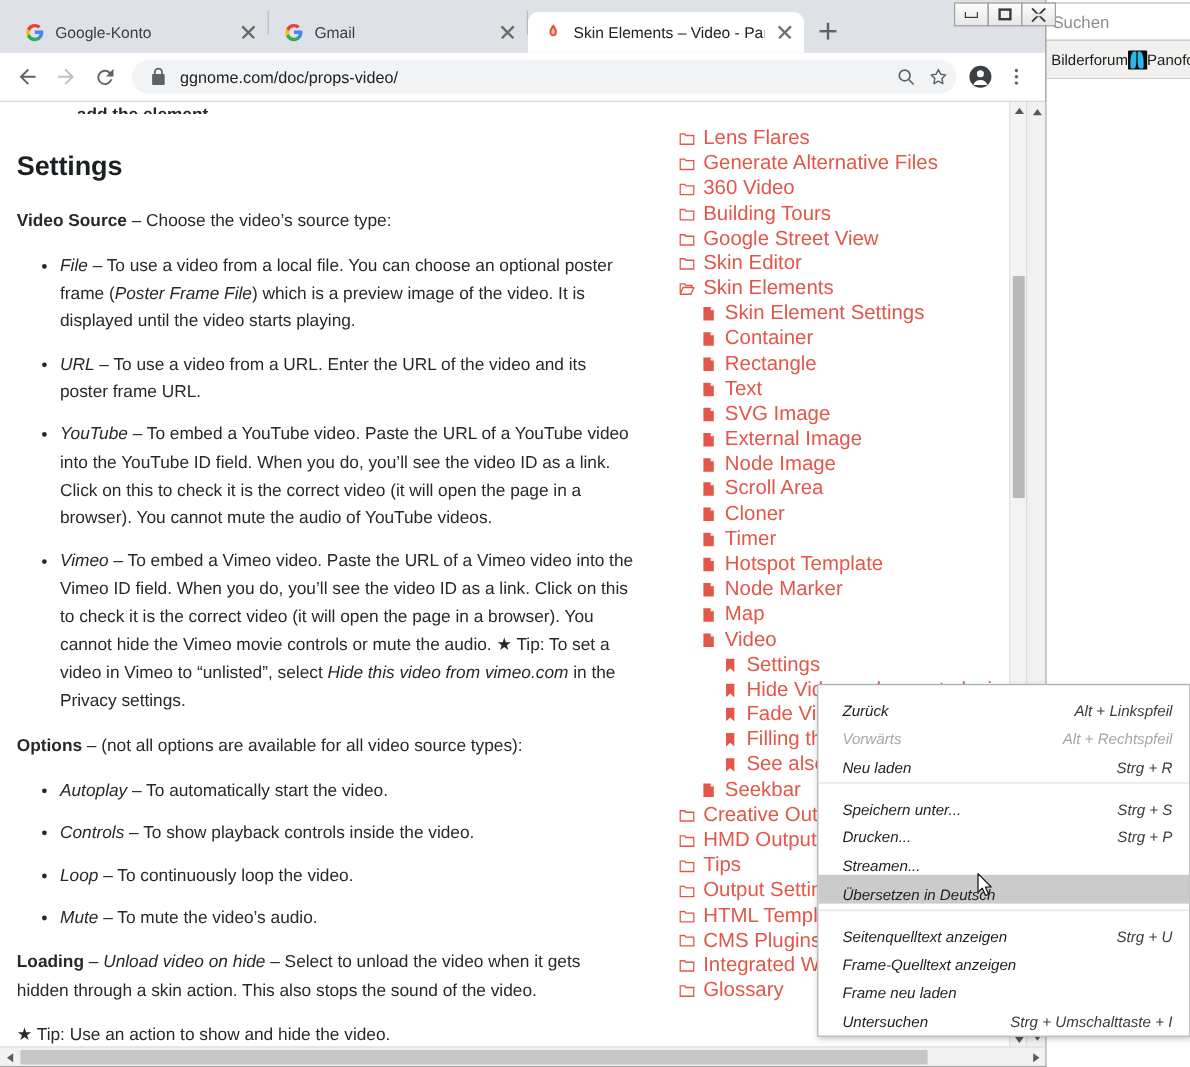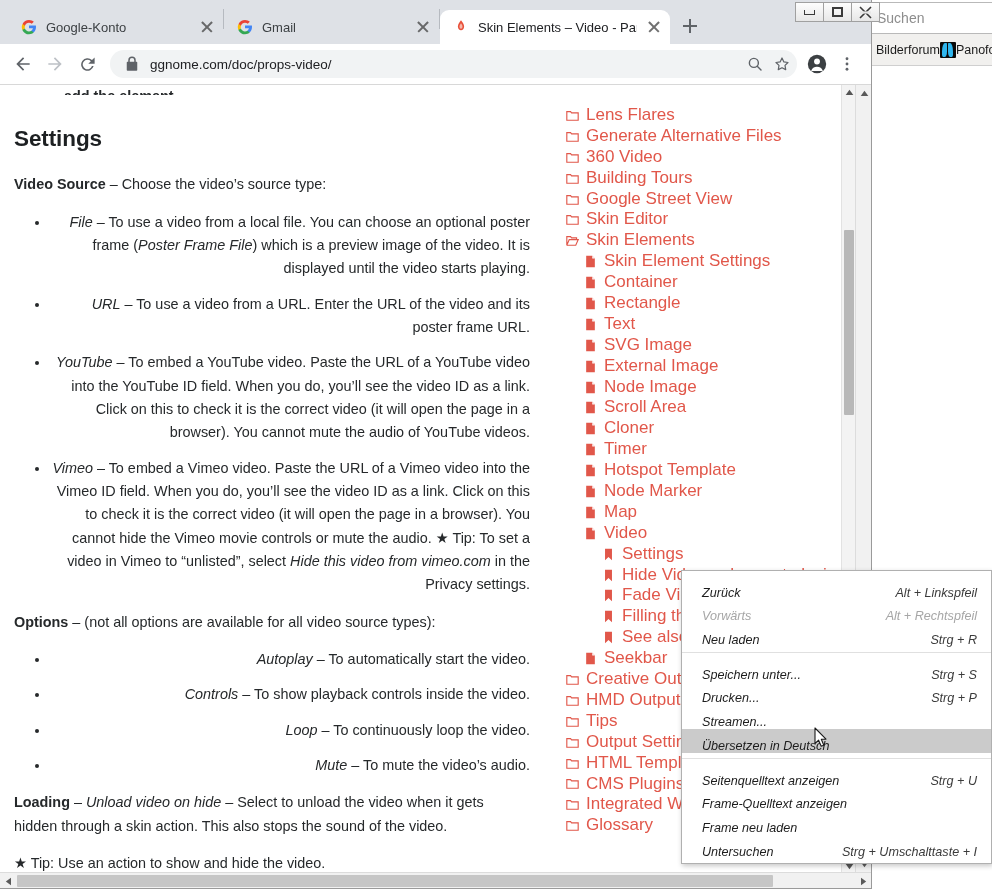--- a/index.html
+++ b/index.html
@@ -150,21 +150,21 @@
   #doc .cutoff {
     height: 10px; overflow: hidden; position: relative; top: -8px;
     color: #26292b; font-weight: 700; font-size: 14.4px; padding-left: 50px;
   }
   #doc h2 {
     font-size: 22.5px; font-weight: 700; margin: 18px 0 16px; color: #1d2022;
     letter-spacing: -0.1px;
   }
   #doc p { margin: 0 0 14px; }
   #doc ul { margin: 0 0 14px; padding-left: 36px; }
-  #doc ul li { margin-bottom: 12px; text-align: right; }
+  #doc ul li { margin-bottom: 12px; }
   #doc b { font-weight: 700; }
   #doc i { font-style: italic; }
 
   
   #navframe {
     position: absolute; left: 556px; top: 0; width: 299px; height: 788px;
     background: #ffffff; overflow: hidden;
   }
   #navlist {
     position: absolute; left: 0; top: 2px; width: 285px;

